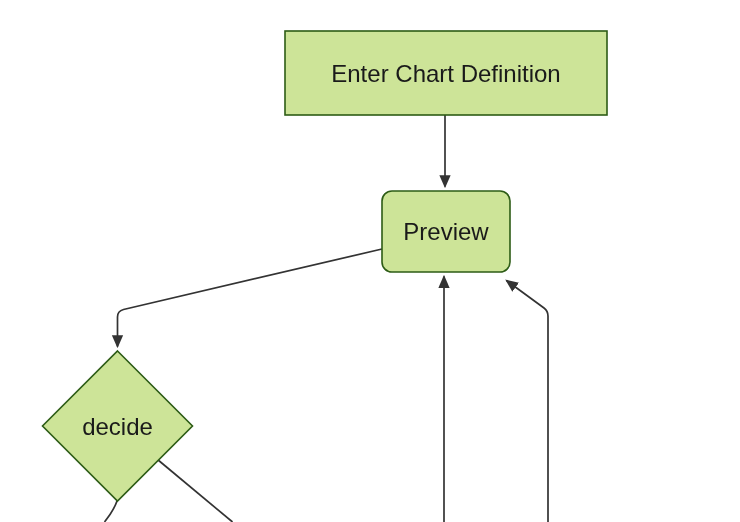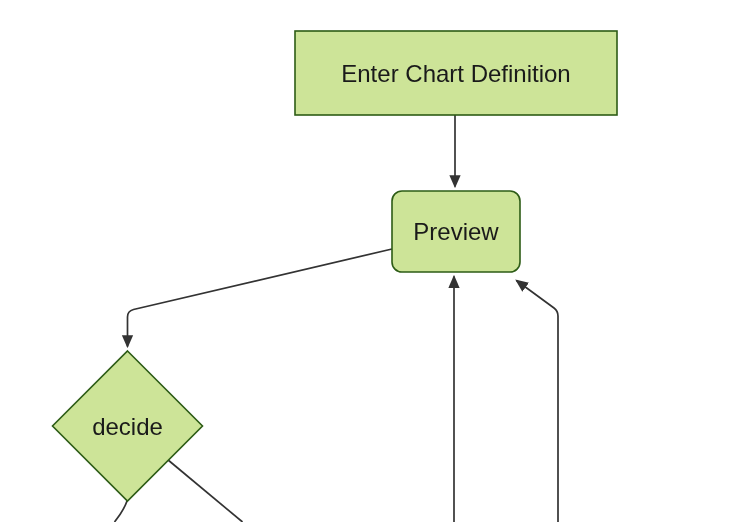--- a/index.html
+++ b/index.html
@@ -7,21 +7,20 @@
     padding: 0;
     background: #ffffff;
   }
   .canvas {
     position: relative;
     width: 612px;
     height: 522px;
     background: #ffffff;
     overflow: hidden;
     font-family: "Liberation Sans", sans-serif;
-    padding-left: 10px;
   }
   svg { display: block; }
   .node-shape {
     fill: #cde498;
     stroke: #2d5c16;
     stroke-width: 1.6;
   }
   .node-label {
     fill: #1a1a1a;
     font-family: "Liberation Sans", sans-serif;

